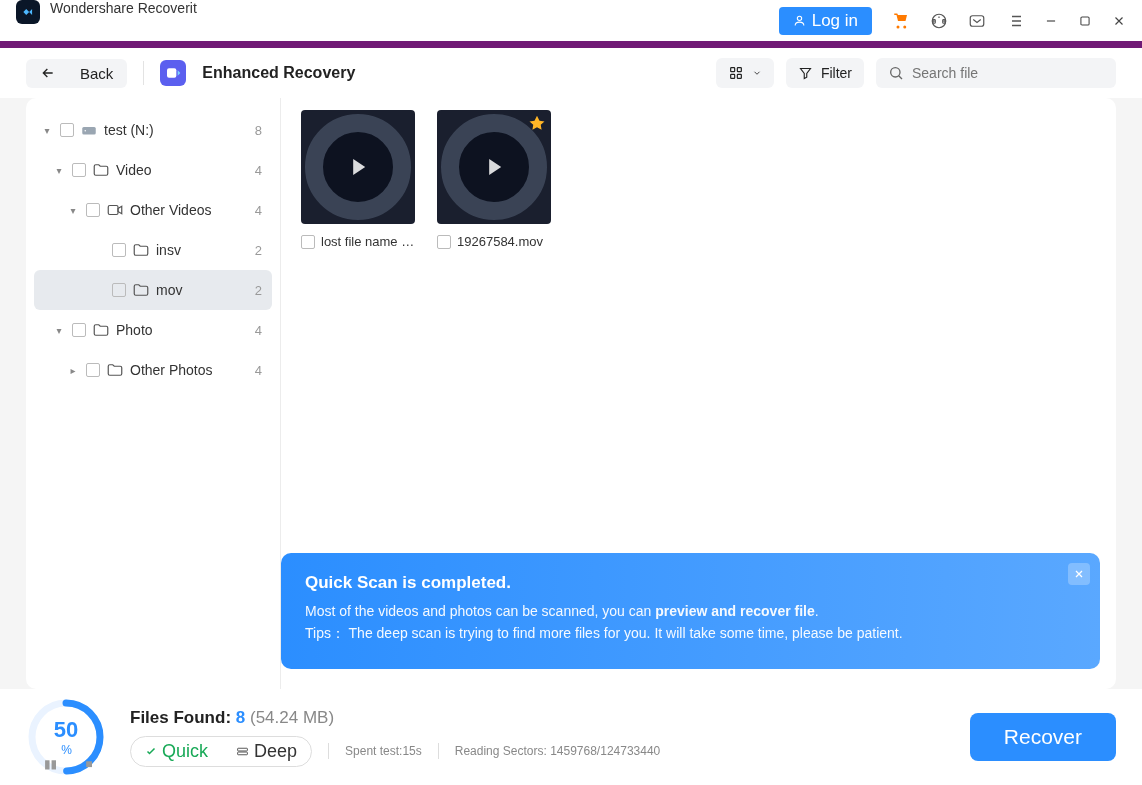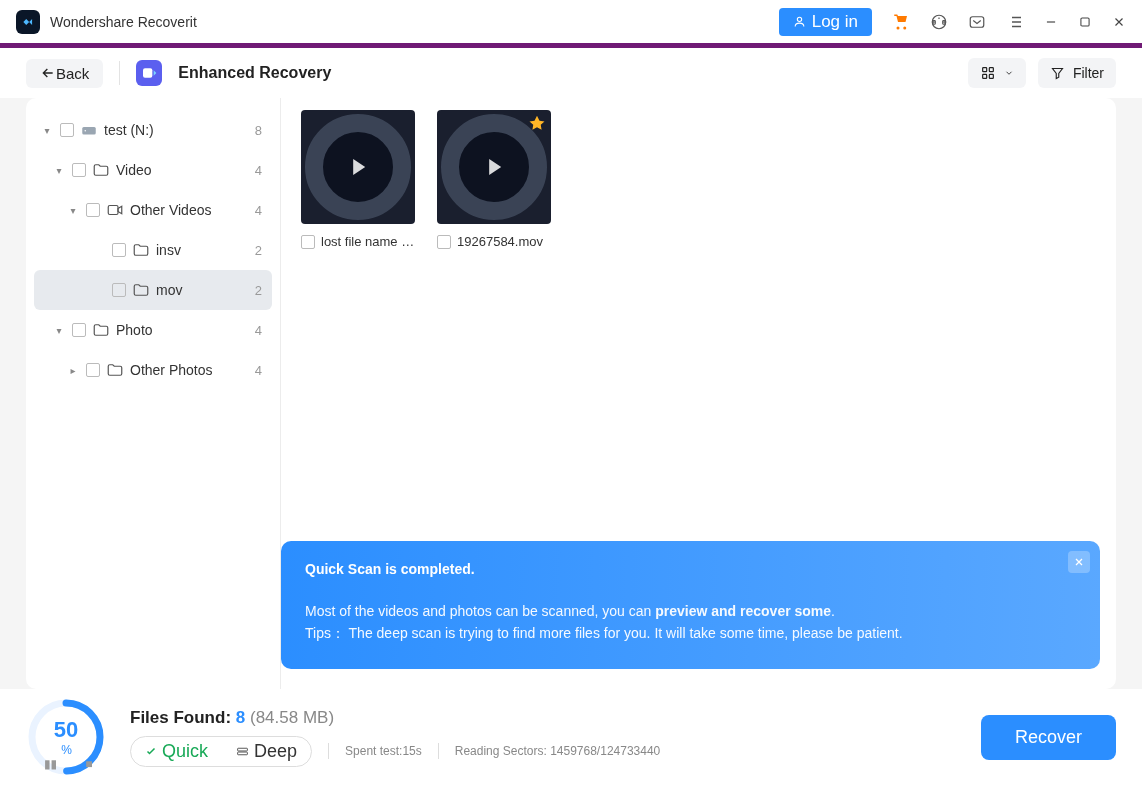--- a/index.html
+++ b/index.html
@@ -1,28 +1,28 @@
 <!DOCTYPE html>
 <html><head>
 <meta charset="utf-8">
 <style>
 * { box-sizing: border-box; margin: 0; padding: 0; }
 body { font-family: -apple-system, BlinkMacSystemFont, "Segoe UI", Arial, sans-serif; background: #f5f5f5; width: 1142px; height: 785px; overflow: hidden; position: relative; }
-.titlebar { height: 48px; background: #fff; display: flex; align-items: center; padding: 0 16px; border-bottom: 5px solid #701a75; }
+.titlebar { height: 48px; background: #fff; display: flex; padding: 0 16px; border-bottom: 7px solid #701a75; }
 .logo { width: 24px; height: 24px; background: #0a1628; border-radius: 6px; display: flex; align-items: center; justify-content: center; margin-right: 10px; }
 .logo svg { width: 14px; height: 14px; }
 .app-title { font-size: 14px; color: #333; font-weight: 500; }
 .titlebar-right { margin-left: auto; display: flex; align-items: center; gap: 20px; }
 .login-btn { background: #2b8eff; color: #fff; border-radius: 4px; padding: 4px 14px; font-size: 17px; display: flex; align-items: center; gap: 6px; cursor: pointer; }
 .tb-icon { width: 18px; height: 18px; color: #555; cursor: pointer; }
 .tb-icon.orange { color: #ff7a00; }
 .window-ctrl { width: 14px; height: 14px; color: #444; cursor: pointer; }
 
 .toolbar { height: 50px; background: #fff; display: flex; align-items: center; padding: 0 26px; gap: 16px; }
-.back-btn { display: flex; align-items: center; gap: 0; background: #f3f4f6; border-radius: 6px; padding: 6px 14px; font-size: 15px; color: #222; cursor: pointer; }
+.back-btn { display: flex; align-items: center; gap: 24px; background: #f3f4f6; border-radius: 6px; padding: 6px 14px; font-size: 15px; color: #222; cursor: pointer; }
 .divider { width: 1px; height: 24px; background: #e3e3e3; }
 .enh-icon { width: 26px; height: 26px; background: #5b5fef; border-radius: 6px; display: flex; align-items: center; justify-content: center; }
 .enh-title { font-size: 16px; font-weight: 600; color: #222; }
 .toolbar-right { margin-left: auto; display: flex; align-items: center; gap: 12px; }
 .view-btn, .filter-btn { background: #f3f4f6; border-radius: 6px; padding: 7px 12px; display: flex; align-items: center; gap: 8px; cursor: pointer; font-size: 14px; color: #222; }
 .search-wrap { background: #f3f4f6; border-radius: 6px; padding: 7px 12px; display: flex; align-items: center; gap: 8px; width: 240px; }
 .search-wrap input { border: none; background: transparent; outline: none; font-size: 14px; flex: 1; color: #333; }
 
 .main { position: absolute; top: 98px; left: 26px; right: 26px; bottom: 96px; background: #fff; border-radius: 10px; display: flex; overflow: hidden; }
 .sidebar { width: 255px; border-right: 1px solid #ececec; padding: 12px 8px; overflow-y: auto; }
@@ -44,40 +44,40 @@
 .thumb { width: 114px; }
 .thumb-img { width: 114px; height: 114px; background:#1a1f2e; border-radius: 4px; position: relative; overflow: hidden; display:flex; align-items:center; justify-content:center; }
 .thumb-img::before { content:''; width:70px; height:70px; border:18px solid #3a4355; border-radius:50%; background:#0d1220; }
 .play { position: absolute; width: 0; height: 0; border-left: 12px solid rgba(255,255,255,0.85); border-top: 8px solid transparent; border-bottom: 8px solid transparent; left: 50%; top: 50%; transform: translate(-40%, -50%); }
 .badge { position: absolute; top: 4px; right: 4px; width: 20px; height: 20px; }
 .thumb-label { display: flex; align-items: center; gap: 6px; margin-top: 10px; font-size: 13px; color: #333; }
 .thumb-label .cb { width: 14px; height: 14px; border: 1.5px solid #bbb; border-radius: 2px; flex-shrink: 0; }
 .thumb-label span { white-space: nowrap; overflow: hidden; text-overflow: ellipsis; }
 
 .notif { position: absolute; left: 0; right: 16px; bottom: 20px; background: linear-gradient(92deg, #2b8eff, #5aa8ff); border-radius: 10px; padding: 20px 24px; color: #fff; }
-.notif-title { font-size: 14px; font-weight: 600; margin-bottom: 26px; }
+.notif-title { font-size: 17px; font-weight: 600; margin-bottom: 10px; }
 .notif-line { font-size: 14px; margin-bottom: 6px; opacity: 0.95; }
 .notif-line strong { font-weight: 600; }
 .notif-close { position: absolute; top: 10px; right: 10px; width: 22px; height: 22px; background: rgba(255,255,255,0.25); border-radius: 4px; display: flex; align-items: center; justify-content: center; cursor: pointer; color: #fff; font-size: 14px; }
 
 .footer { position: absolute; bottom: 0; left: 0; right: 0; height: 96px; background: #fff; display: flex; align-items: center; padding: 0 26px; }
 .progress-ring { width: 80px; height: 80px; position: relative; margin-right: 24px; }
 .progress-ring svg { transform: rotate(-90deg); }
 .progress-text { position: absolute; inset: 0; display: flex; align-items: center; justify-content: center; font-size: 22px; font-weight: 700; color: #2b8eff; flex-direction: column; }
 .progress-text small { font-size: 12px; font-weight: 500; margin-left: 1px; }
 .footer-info { display: flex; flex-direction: column; gap: 8px; }
 .files-found { font-size: 17px; font-weight: 600; color: #222; }
 .files-found .num { color: #2b8eff; }
 .files-found .size { color: #888; font-weight: 500; }
 .scan-row { display: flex; align-items: center; gap: 16px; font-size: 12px; color: #888; }
 .scan-toggle { display: flex; border: 1px solid #ddd; border-radius: 16px; overflow: hidden; }
 .scan-opt { padding: 4px 14px; display: flex; align-items: center; gap: 5px; font-size: 18px; color: #333; cursor: pointer; }
 .scan-opt.active { color: #18a957; }
 .vd { width: 1px; height: 16px; background: #ddd; }
-.recover-btn { margin-left: auto; background: #2b8eff; color: #fff; border-radius: 8px; padding: 12px 34px; font-size: 18px; font-weight: 500; cursor: pointer; }
+.recover-btn { margin-left: auto; background: #2b8eff; color: #fff; border-radius: 8px; padding: 12px 34px; font-size: 21px; font-weight: 500; cursor: pointer; }
 .play-ctrls { position: absolute; left: 44px; bottom: 14px; display: flex; gap: 28px; color: #999; }
 .play-ctrls span { cursor: pointer; font-size: 12px; }
 </style>
 </head>
 <body>
 
 <div class="titlebar">
   <div class="logo">
     <svg viewBox="0 0 24 24" fill="none">
         <path d="M4 12L9 7L14 12L19 7V17L14 12L9 17L4 12Z" fill="#4db8ff"></path>
@@ -145,20 +145,27 @@
         </svg>
       <svg width="10" height="10" viewBox="0 0 24 24" fill="none" stroke="currentColor" stroke-width="2">
           <path d="M6 9l6 6 6-6"></path>
         </svg>
     </div>
     <div class="filter-btn">
       <svg width="15" height="15" viewBox="0 0 24 24" fill="none" stroke="currentColor" stroke-width="1.8">
           <path d="M4 4h16l-6 8v6l-4 2v-8L4 4z"></path>
         </svg>
       <span>Filter</span>
+    </div>
+    <div class="search-wrap">
+      <svg width="16" height="16" viewBox="0 0 24 24" fill="none" stroke="#666" stroke-width="2">
+          <circle cx="11" cy="11" r="7"></circle>
+          <path d="M21 21l-5-5"></path>
+        </svg>
+      <input type="text" placeholder="Search file" style="">
     </div>
   </div>
 </div>
 
 <div class="main">
   <div class="sidebar" id="tree">
       <div class="tree-row indent-0">
         <span class="chev">▾</span>
         <span class="cb"></span>
         <span class="ico">
@@ -264,41 +271,41 @@
       </div>
 
     <div class="notif">
       <div class="notif-close">
         <svg width="12" height="12" viewBox="0 0 24 24" stroke="currentColor" stroke-width="2.5">
             <path d="M6 6l12 12M18 6L6 18"></path>
           </svg>
       </div>
       <div class="notif-title">Quick Scan is completed.</div>
       <div class="notif-line">
-        <span>Most of the videos and photos can be scanned, you can </span><strong>preview and recover some</strong><span>.</span>
+        <span>Most of the videos and photos can be scanned, you can </span><strong>preview and recover file</strong><span>.</span>
       </div>
       <div class="notif-line">Tips： The deep scan is trying to find more files for you. It will take some time, please be patient.</div>
     </div>
   </div>
 </div>
 
 <div class="footer">
   <div class="progress-ring">
     <svg width="80" height="80">
         <circle cx="40" cy="40" r="34" stroke="#eaf3ff" stroke-width="7" fill="none"></circle>
         <circle cx="40" cy="40" r="34" stroke="#2b8eff" stroke-width="7" fill="none" stroke-dasharray="213" stroke-dashoffset="107" stroke-linecap="round"></circle>
       </svg>
     <div class="progress-text">
         <span>50</span>
         <small>%</small>
       </div>
   </div>
   <div class="footer-info">
     <div class="files-found">
-      <span>Files Found: </span><span class="num">8</span><span class="size"> (84.58 MB)</span>
+      <span>Files Found: </span><span class="num">8</span><span class="size"> (54.24 MB)</span>
     </div>
     <div class="scan-row">
       <div class="scan-toggle">
         <div class="scan-opt active">
           <svg width="12" height="12" viewBox="0 0 24 24" stroke="#18a957" stroke-width="3" fill="none">
               <path d="M5 13l4 4L19 7"></path>
             </svg>
           <span>Quick</span>
         </div>
         <div class="scan-opt">

